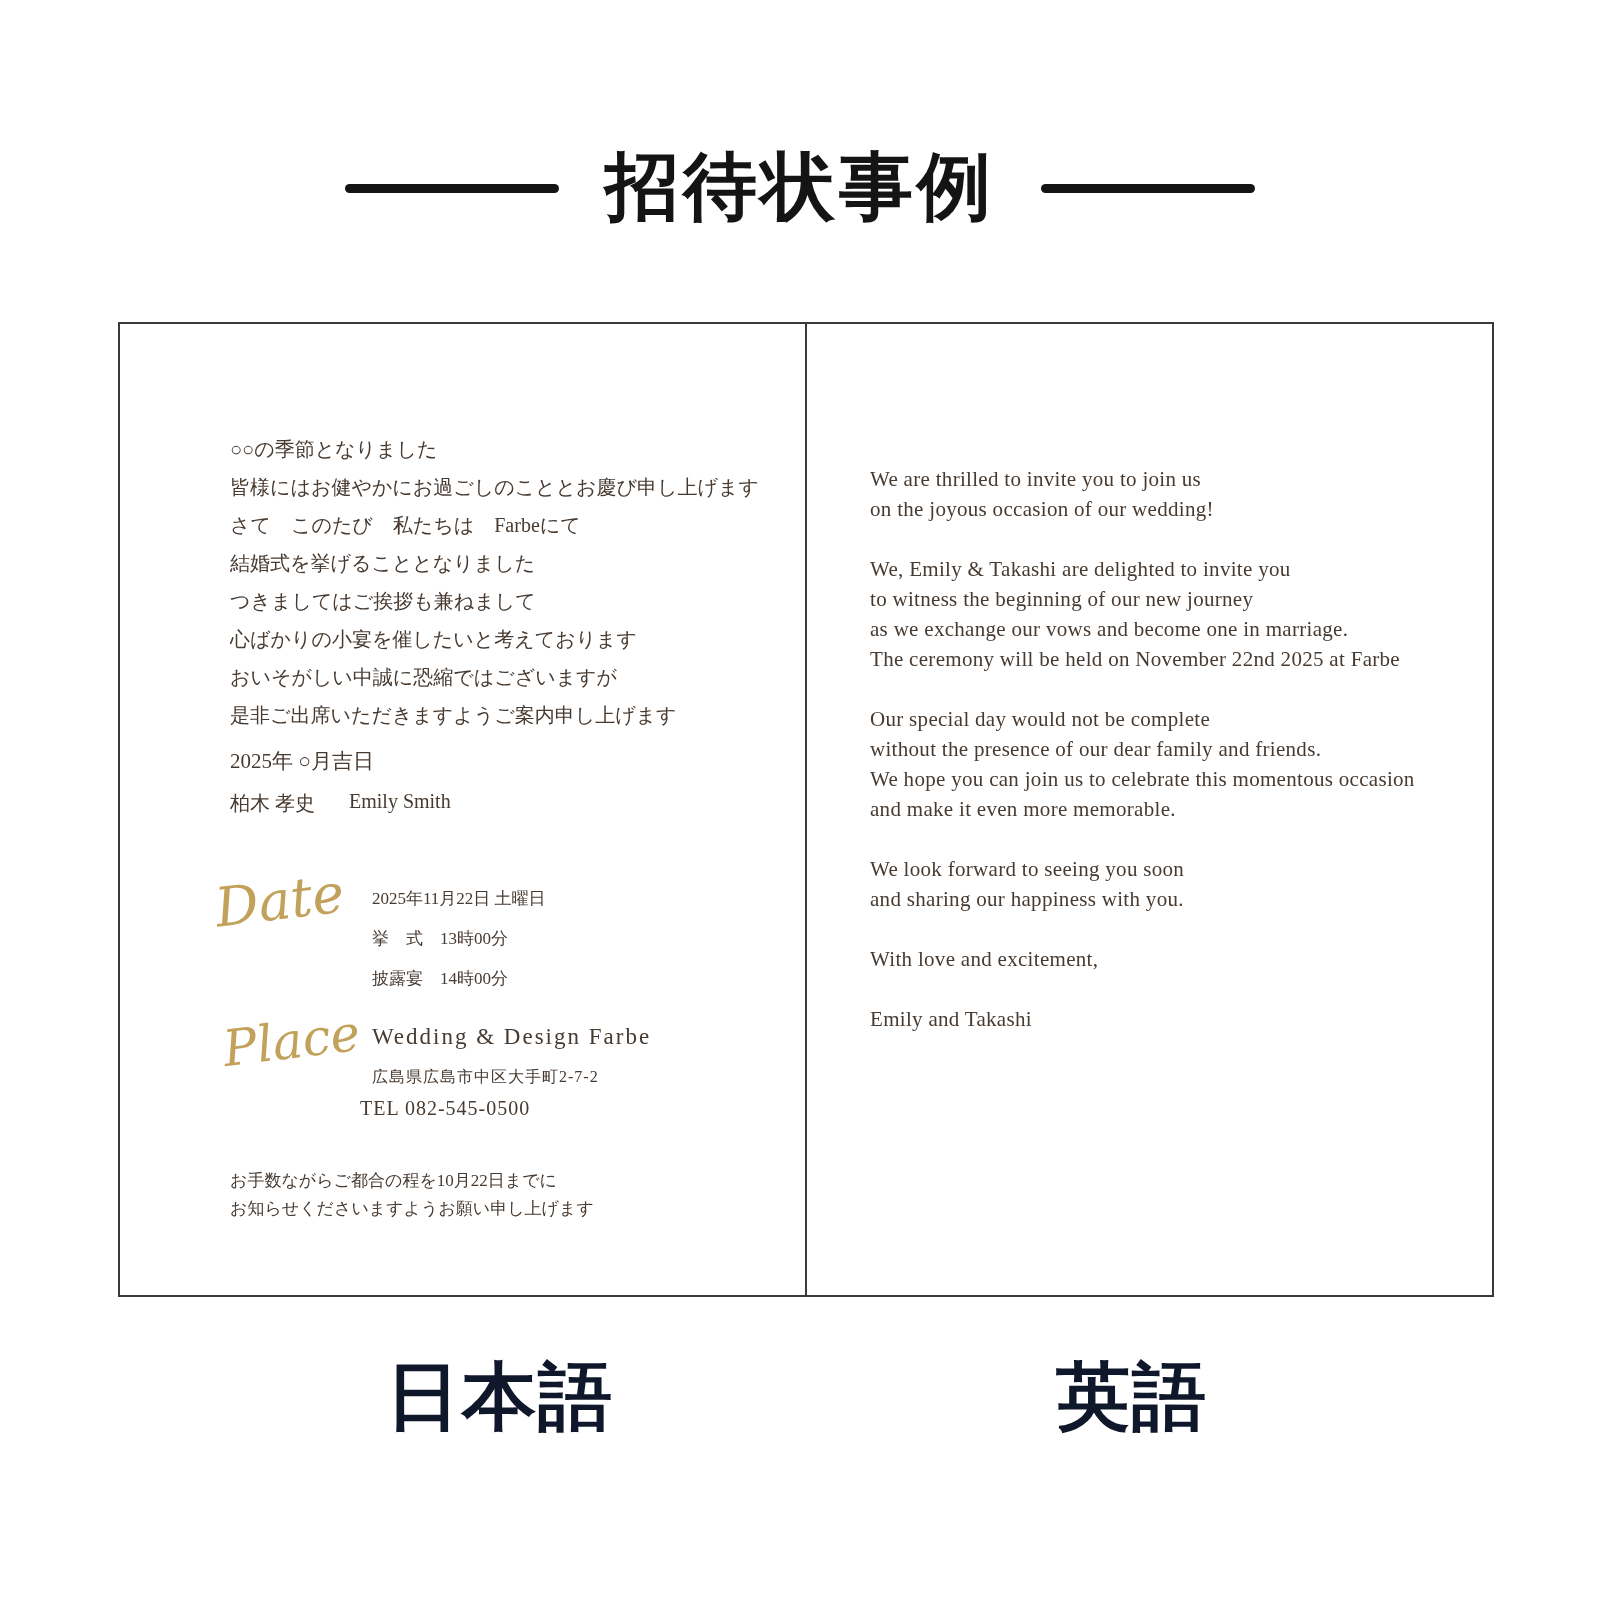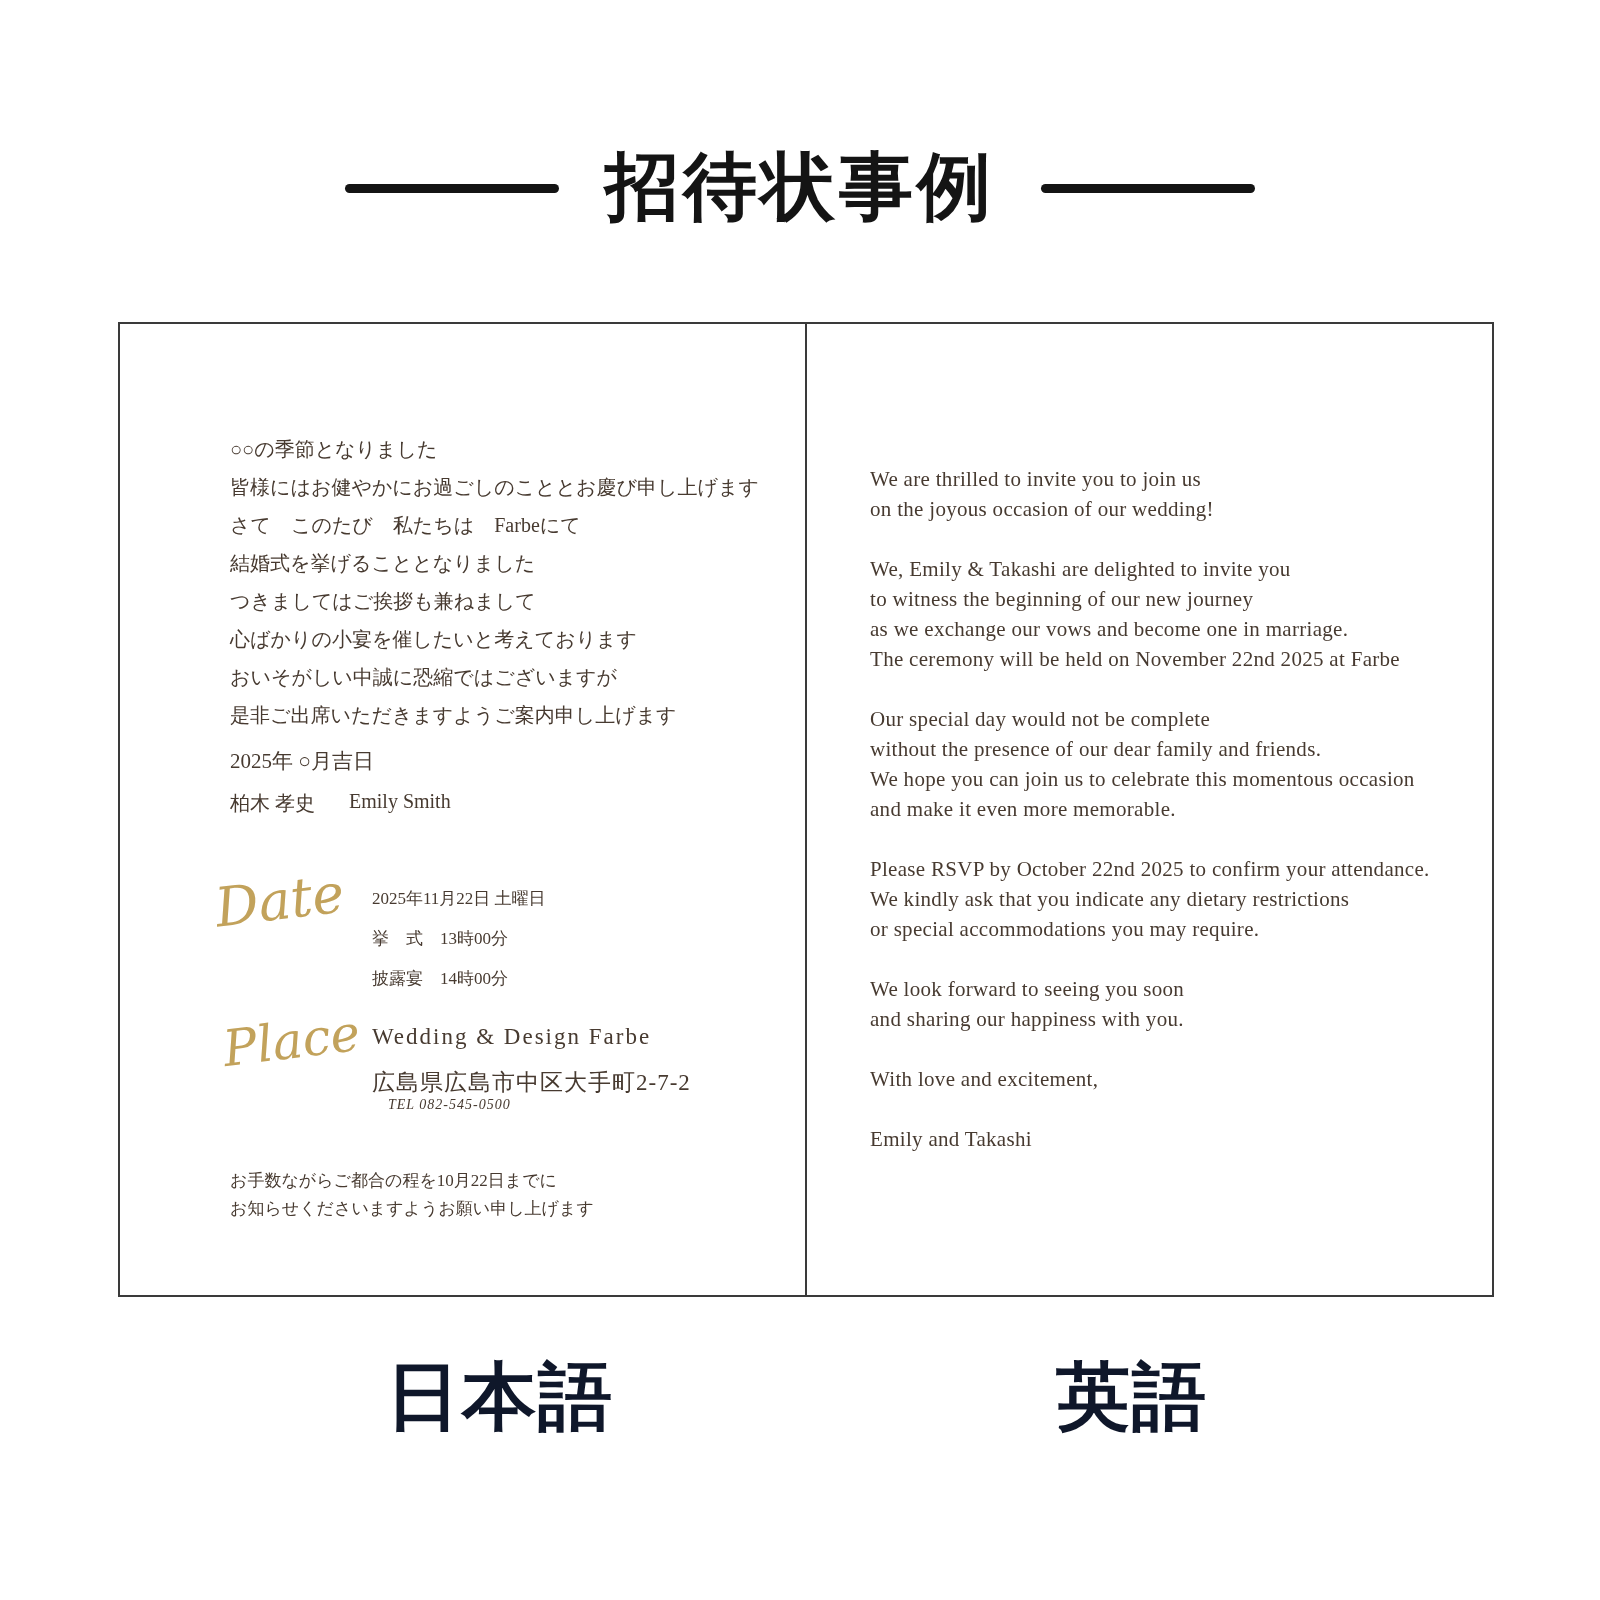--- a/index.html
+++ b/index.html
@@ -31,22 +31,22 @@
   .jp-names{position:absolute;left:110px;top:466px;font-size:20px;display:flex;gap:34px;}
   .script{
     position:absolute;color:#c2a25b;font-style:italic;
     font-family:"DejaVu Serif","Liberation Serif",serif;
     transform:rotate(-7deg);
   }
   .script-date{left:95px;top:545px;font-size:54px;}
   .script-place{left:103px;top:688px;font-size:50px;}
   .jp-dateinfo{position:absolute;left:252px;top:555px;font-size:17px;line-height:40px;}
   .jp-place-name{position:absolute;left:252px;top:700px;font-size:23px;letter-spacing:2px;}
-  .jp-place-addr{position:absolute;left:252px;top:743px;font-size:23px;letter-spacing:1px;}
-  .jp-place-tel{position:absolute;left:268px;top:773px;font-size:14px;letter-spacing:1px;font-style:italic;}
+  .jp-place-addr{position:absolute;left:252px;top:743px;font-size:16px;letter-spacing:1px;}
+  .jp-place-tel{position:absolute;left:240px;top:773px;font-size:20px;letter-spacing:1px;}
   .jp-note{position:absolute;left:110px;top:843px;font-size:17px;line-height:28px;}
   
   .en-body{position:absolute;left:750px;top:140px;}
   .en-body p{margin:0 0 30px 0;font-size:21px;line-height:30px;letter-spacing:0.3px;}
   
   .footer-label{
     position:absolute;top:1356px;width:340px;text-align:center;
     font-family:Liberation Sans, sans-serif;
     font-weight:900;font-size:74px;letter-spacing:2px;color:#0f172a;line-height:1.1;
   }
@@ -113,25 +113,20 @@
       <span style="display:block">as we exchange our vows and become one in marriage.</span>
       <span style="display:block">The ceremony will be held on November 22nd 2025 at Farbe</span>
     </p>
     <p>
       <span style="display:block">Our special day would not be complete</span>
       <span style="display:block">without the presence of our dear family and friends.</span>
       <span style="display:block">We hope you can join us to celebrate this momentous occasion</span>
       <span style="display:block">and make it even more memorable.</span>
     </p>
     <p>
-      <span style="display:block">Please RSVP by October 22nd 2025 to confirm your attendance.</span>
-      <span style="display:block">We kindly ask that you indicate any dietary restrictions</span>
-      <span style="display:block">or special accommodations you may require.</span>
-    </p>
-    <p>
       <span style="display:block">We look forward to seeing you soon</span>
       <span style="display:block">and sharing our happiness with you.</span>
     </p>
     <p>
       <span style="display:block">With love and excitement,</span>
     </p>
     <p>
       <span style="display:block">Emily and Takashi</span>
     </p>
   </section>

